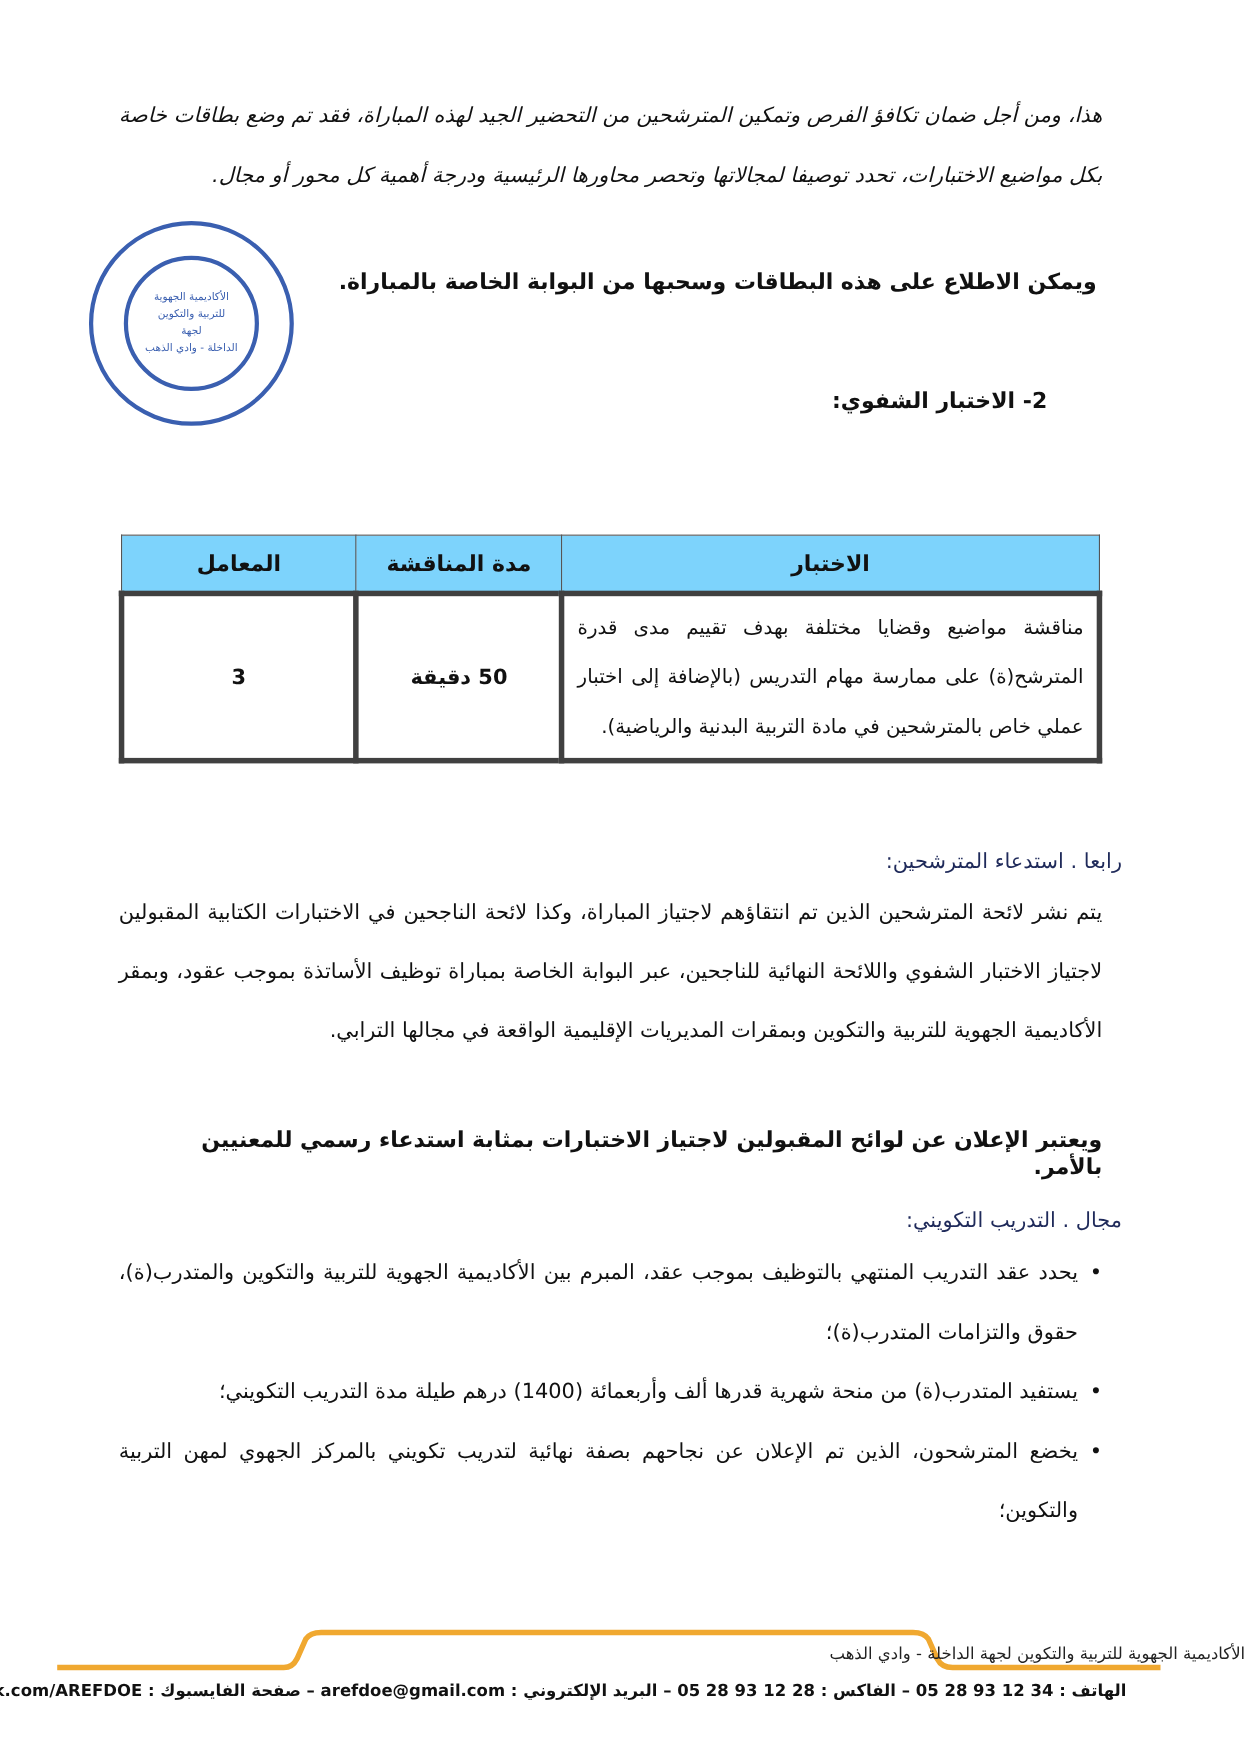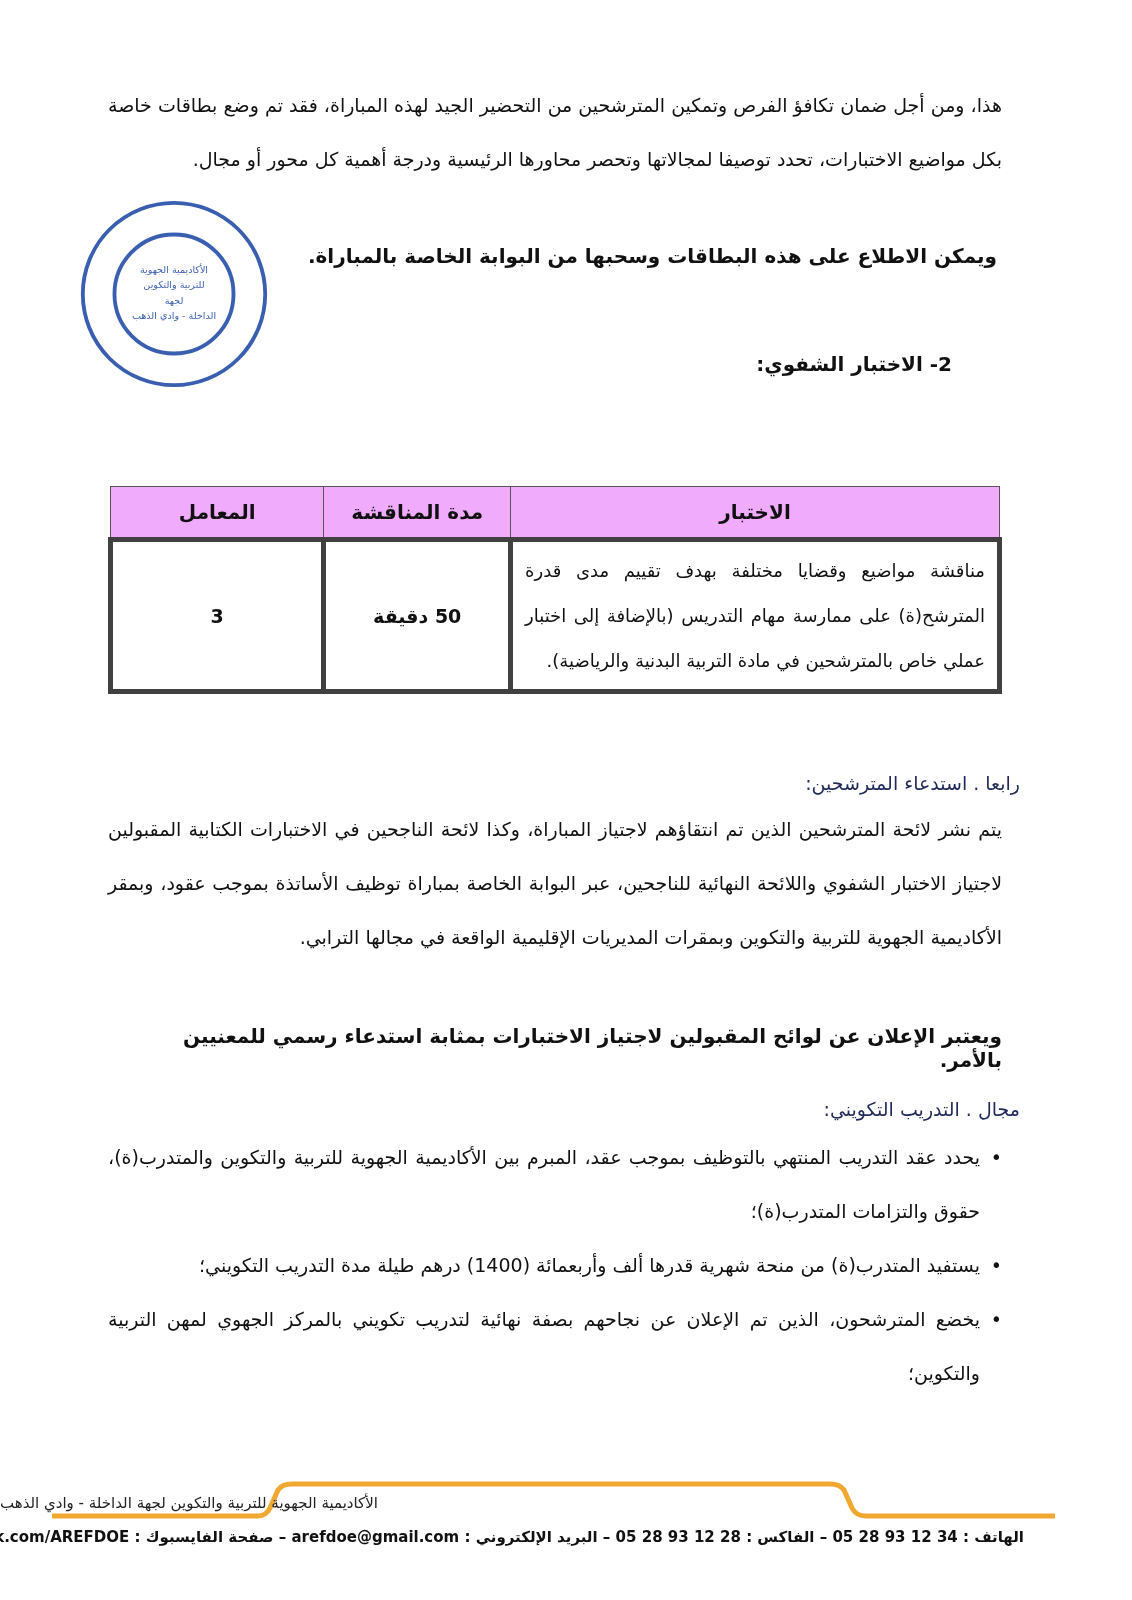--- a/index.html
+++ b/index.html
@@ -5,36 +5,36 @@
     html, body { margin: 0; padding: 0; background: #ffffff; }
     body {
       width: 1132px; height: 1600px; position: relative; overflow: hidden;
       font-family: "DejaVu Sans", sans-serif; color: #111;
     }
     .page { position: absolute; inset: 0; direction: rtl; }
     .para {
       position: absolute; right: 130px; left: 108px;
       font-size: 19px; line-height: 54px; text-align: justify; text-align-last: right;
     }
-    .p1 { top: 78px; }
+    .p1 { top: 78px; font-style: italic; }
     .bold-line {
       position: absolute; right: 135px; top: 244px; font-size: 20px; font-weight: bold;
     }
     .stamp { position: absolute; left: 78px; top: 198px; width: 192px; height: 192px; }
     .h-oral { position: absolute; right: 180px; top: 352px; font-size: 20px; font-weight: bold; }
     .oral-desc {
       position: absolute; right: 180px; left: 145px; top: 396px;
       font-size: 18px; font-weight: bold; line-height: 48px;
     }
     table.exam {
       position: absolute; top: 486px; left: 108px; width: 894px;
       border-collapse: collapse; font-size: 19px; direction: rtl;
     }
     table.exam th {
-      background: #f0abfc; color: #111; font-weight: bold; height: 48px;
+      background: #7dd3fc; color: #111; font-weight: bold; height: 48px;
       border: 1px solid #555; font-size: 20px;
     }
     table.exam td { border: 5px solid #404040; text-align: center; font-weight: bold; }
     table.exam td.desc {
       text-align: justify; text-align-last: right; padding: 6px 12px;
       line-height: 45px; font-weight: normal; font-size: 18px;
     }
     .section-h {
       position: absolute; right: 112px; font-size: 19px; font-weight: normal;
       color: #1f2a5a;
@@ -47,21 +47,21 @@
       font-size: 20px; font-weight: bold;
     }
     ul.bullets {
       position: absolute; right: 130px; left: 108px; top: 1130px;
       margin: 0; padding: 0; list-style: none; font-size: 19px; line-height: 54px;
     }
     ul.bullets li { position: relative; padding-right: 22px; text-align: justify; text-align-last: right; }
     ul.bullets li .dot { position: absolute; right: 0; top: 0; }
     .footer-svg { position: absolute; left: 0; top: 1478px; width: 1132px; height: 50px; }
     .footer-org {
-      position: absolute; top: 1494px; left: 0; right: 0; text-align: left;
+      position: absolute; top: 1494px; left: 0; right: 0; text-align: right;
       font-size: 15px; color: #222;
     }
     .footer-contact {
       position: absolute; top: 1528px; left: 108px; right: 108px; text-align: center;
       font-size: 15px; color: #111; white-space: nowrap; font-weight: bold;
     }
   </style>
 </head>
 <body>
 

